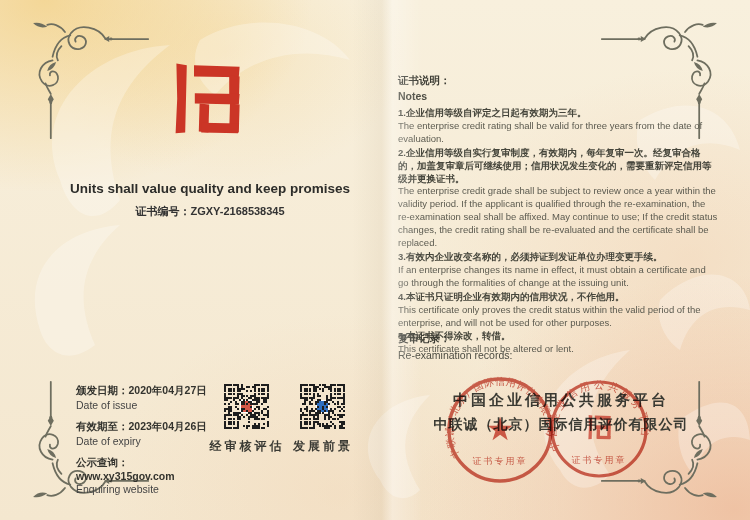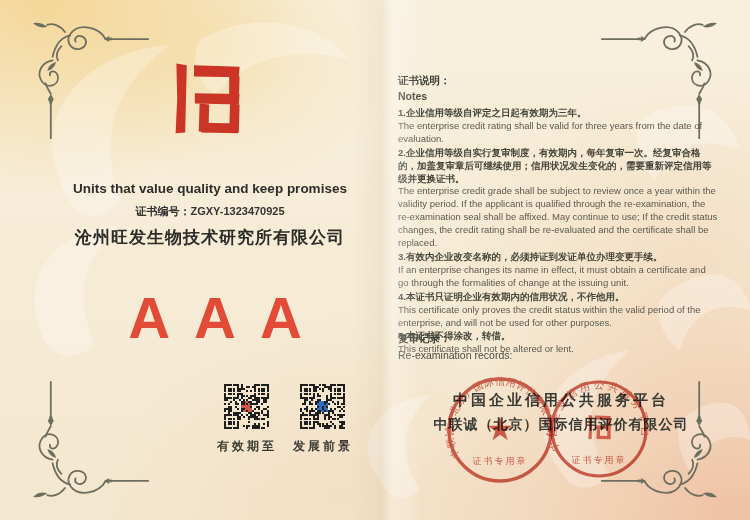--- a/index.html
+++ b/index.html
@@ -123,25 +123,31 @@
       <use href="#flourish-sym"></use>
     </svg>
   <svg class="flourish br" style="left:600px;top:380px">
       <use href="#flourish-sym"></use>
     </svg>
 
   <svg class="abs logo" viewBox="0 0 100 100">
     <use href="#xin-logo-sym"></use>
   </svg>
 
-  <div class="abs subtitle">Units that value quality and keep promises</div>
-  <div class="abs certno">证书编号：ZGXY-1323470925</div>
-  <div class="abs company">沧州旺发生物技术研究所有限公司</div>
-  <div class="abs grade">AAA</div>
-
+  <div class="abs subtitle">Units shall value quality and keep promises</div>
+  <div class="abs certno">证书编号：ZGXY-2168538345</div>
+
+  <div class="abs meta">
+    <div class="zh">颁发日期：2020年04月27日</div>
+    <div class="en">Date of issue</div>
+    <div class="zh">有效期至：2023年04月26日</div>
+    <div class="en">Date of expiry</div>
+    <div class="zh">公示查询：www.xy315gov.com</div>
+    <div class="en">Enquiring website</div>
+  </div>
 
   <div class="qr" style="left:224px;top:384px">
     <div class="clogo" style="background:#d4584a"></div>
   <div class="cell" style="left: 0px; top: 0px;"></div>
       <div class="cell" style="left: 2.15px; top: 0px;"></div>
       <div class="cell" style="left: 4.3px; top: 0px;"></div>
       <div class="cell" style="left: 6.45px; top: 0px;"></div>
       <div class="cell" style="left: 8.6px; top: 0px;"></div>
       <div class="cell" style="left: 10.75px; top: 0px;"></div>
       <div class="cell" style="left: 12.9px; top: 0px;"></div>
@@ -608,21 +614,21 @@
       <div class="cell" style="left: 10.75px; top: 43px;"></div>
       <div class="cell" style="left: 12.9px; top: 43px;"></div>
       <div class="cell" style="left: 23.65px; top: 43px;"></div>
       <div class="cell" style="left: 25.8px; top: 43px;"></div>
       <div class="cell" style="left: 27.95px; top: 43px;"></div>
       <div class="cell" style="left: 34.4px; top: 43px;"></div>
       <div class="cell" style="left: 38.7px; top: 43px;"></div>
       <div class="cell" style="left: 40.85px; top: 43px;"></div>
       <div class="cell" style="left: 43px; top: 43px;"></div>
     </div>
-  <div class="qr-label" style="left:207px;top:438px">有效期至</div>
+  <div class="qr-label" style="left:207px;top:438px">经审核评估</div>
   <div class="qr-label" style="left:283px;top:438px">发展前景</div>
 
   <div class="abs notes-head-zh">证书说明：</div>
   <div class="abs notes-head-en">Notes</div>
 
   <div class="abs notes">
     <div class="nzh">1.企业信用等级自评定之日起有效期为三年。</div>
     <div class="nen">The enterprise credit rating shall be valid for three years from the date of evaluation.</div>
     <div class="nzh">2.企业信用等级自实行复审制度，有效期内，每年复审一次。经复审合格的，加盖复审章后可继续使用；信用状况发生变化的，需要重新评定信用等级并更换证书。</div>
     <div class="nen">The enterprise credit grade shall be subject to review once a year within the validity period. If the applicant is qualified through the re-examination, the re-examination seal shall be affixed. May continue to use; If the credit status changes, the credit rating shall be re-evaluated and the certificate shall be replaced.</div>

